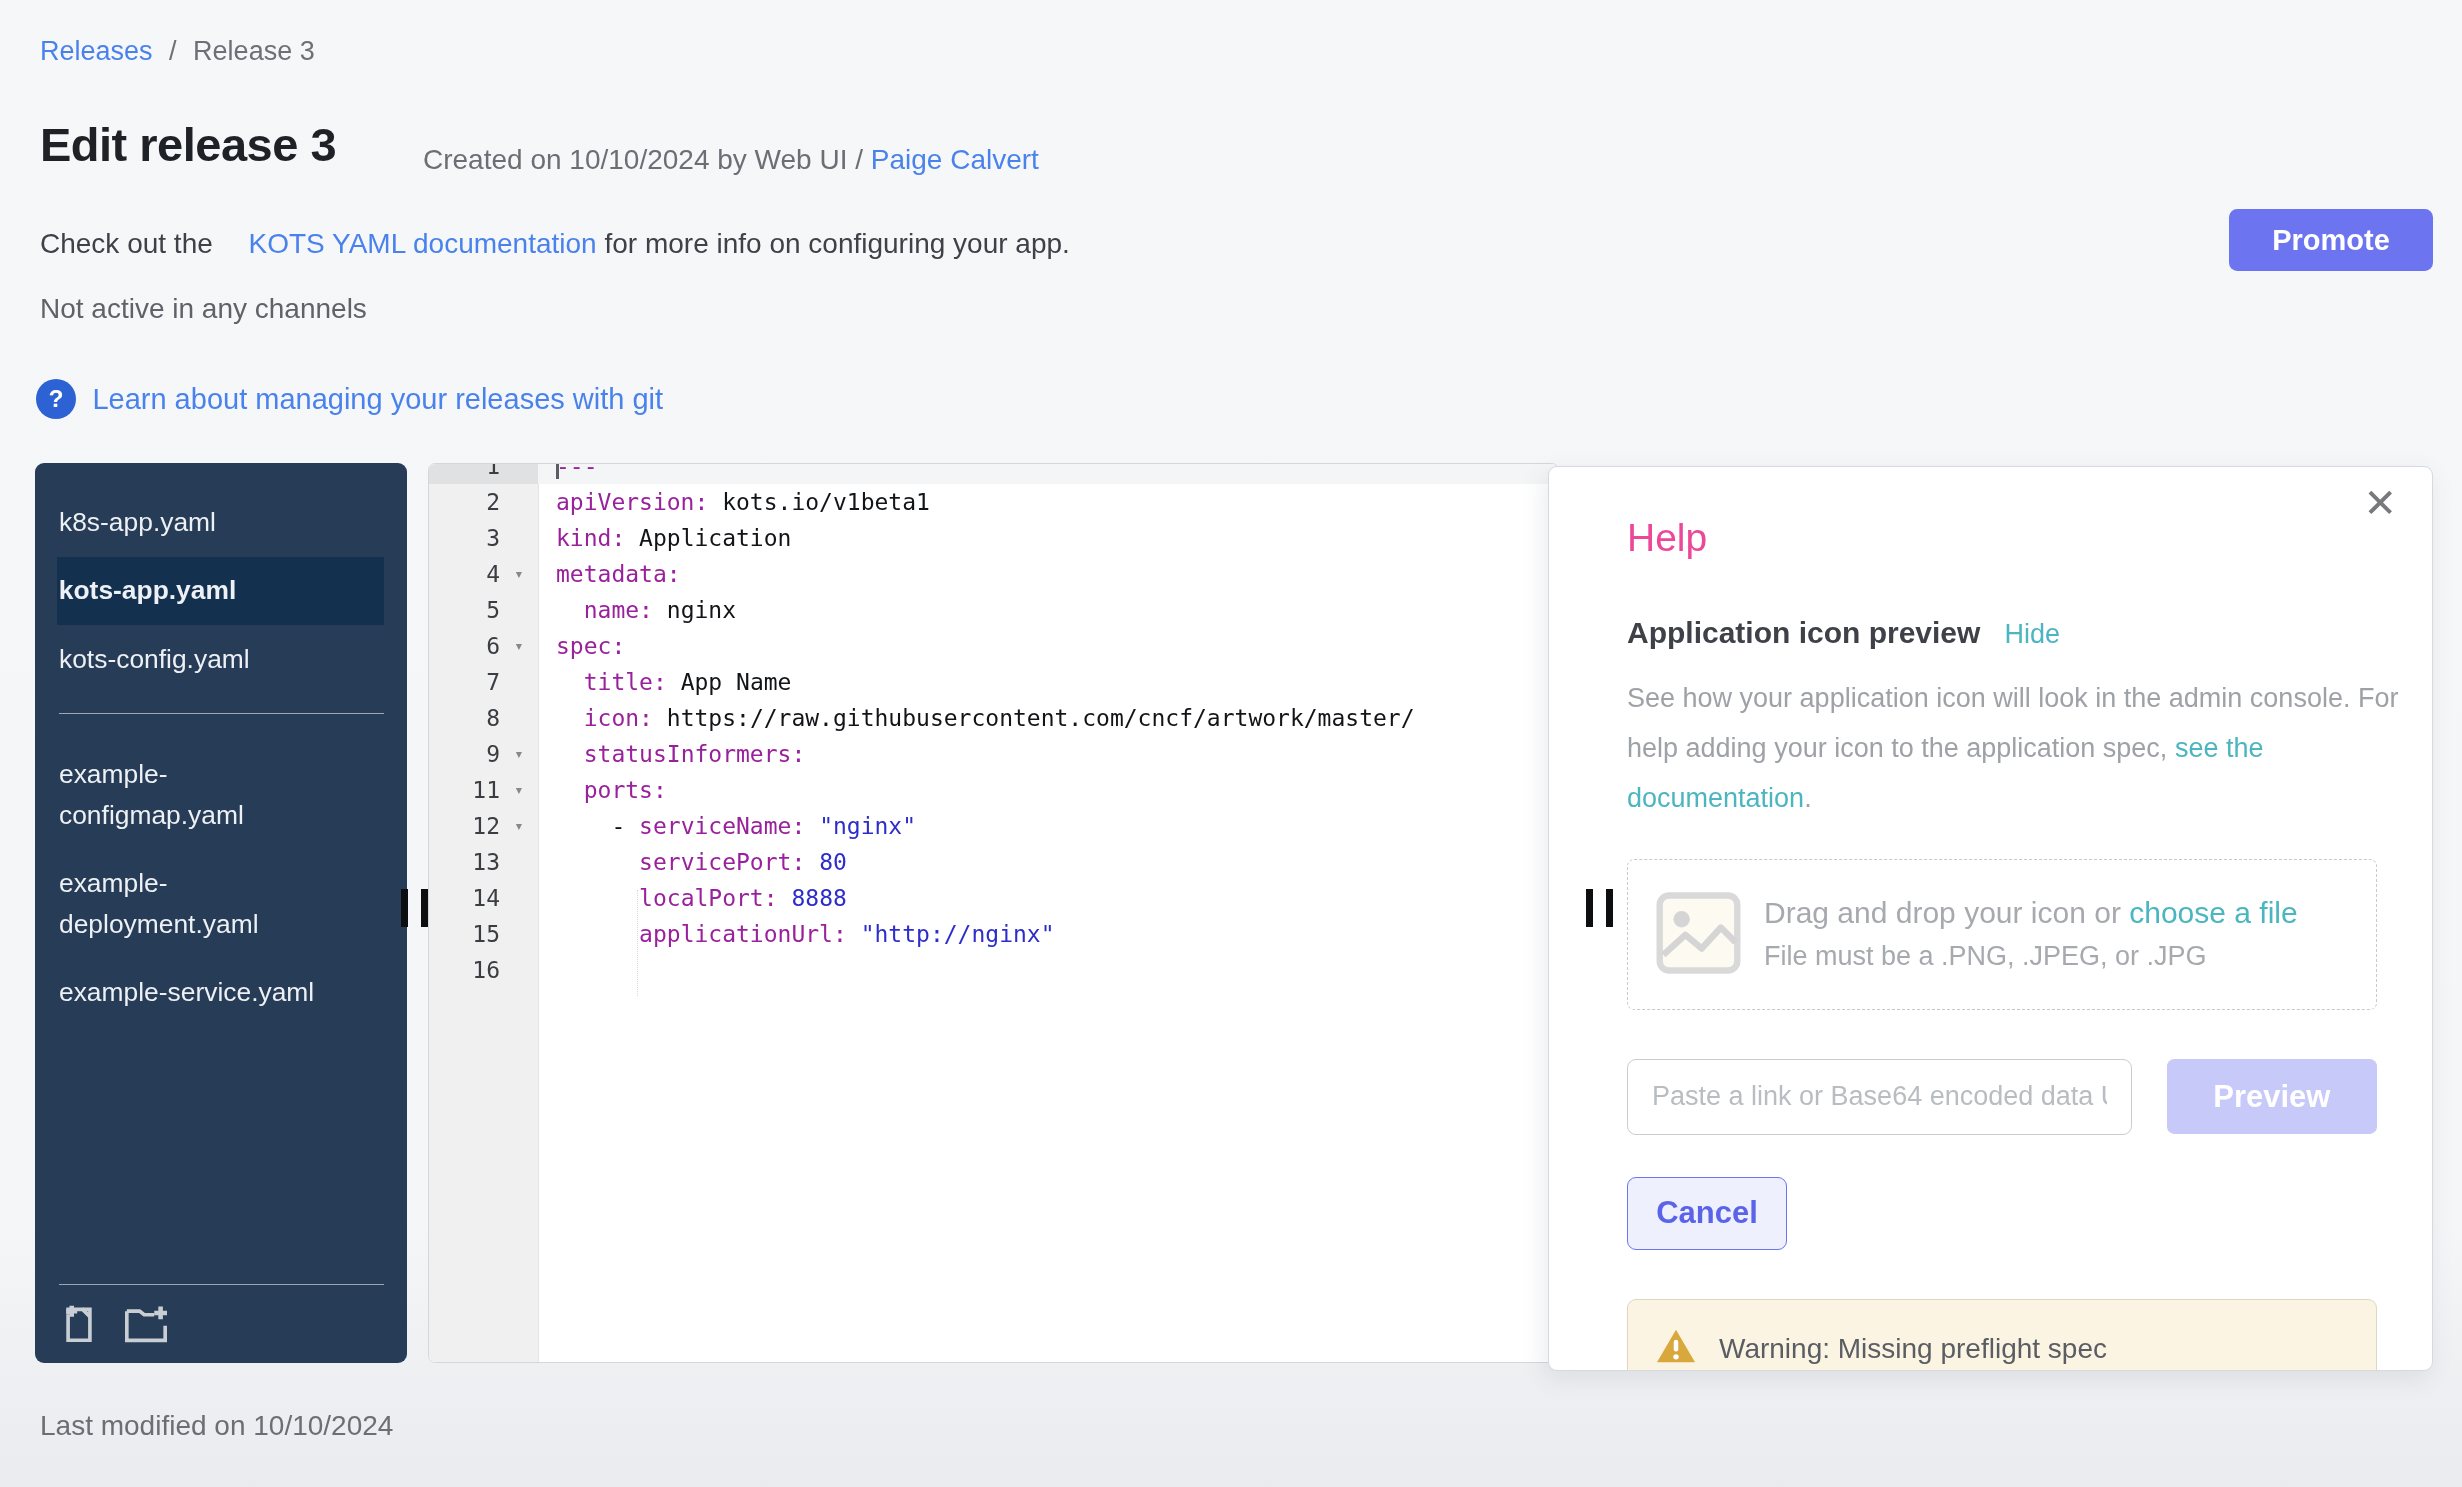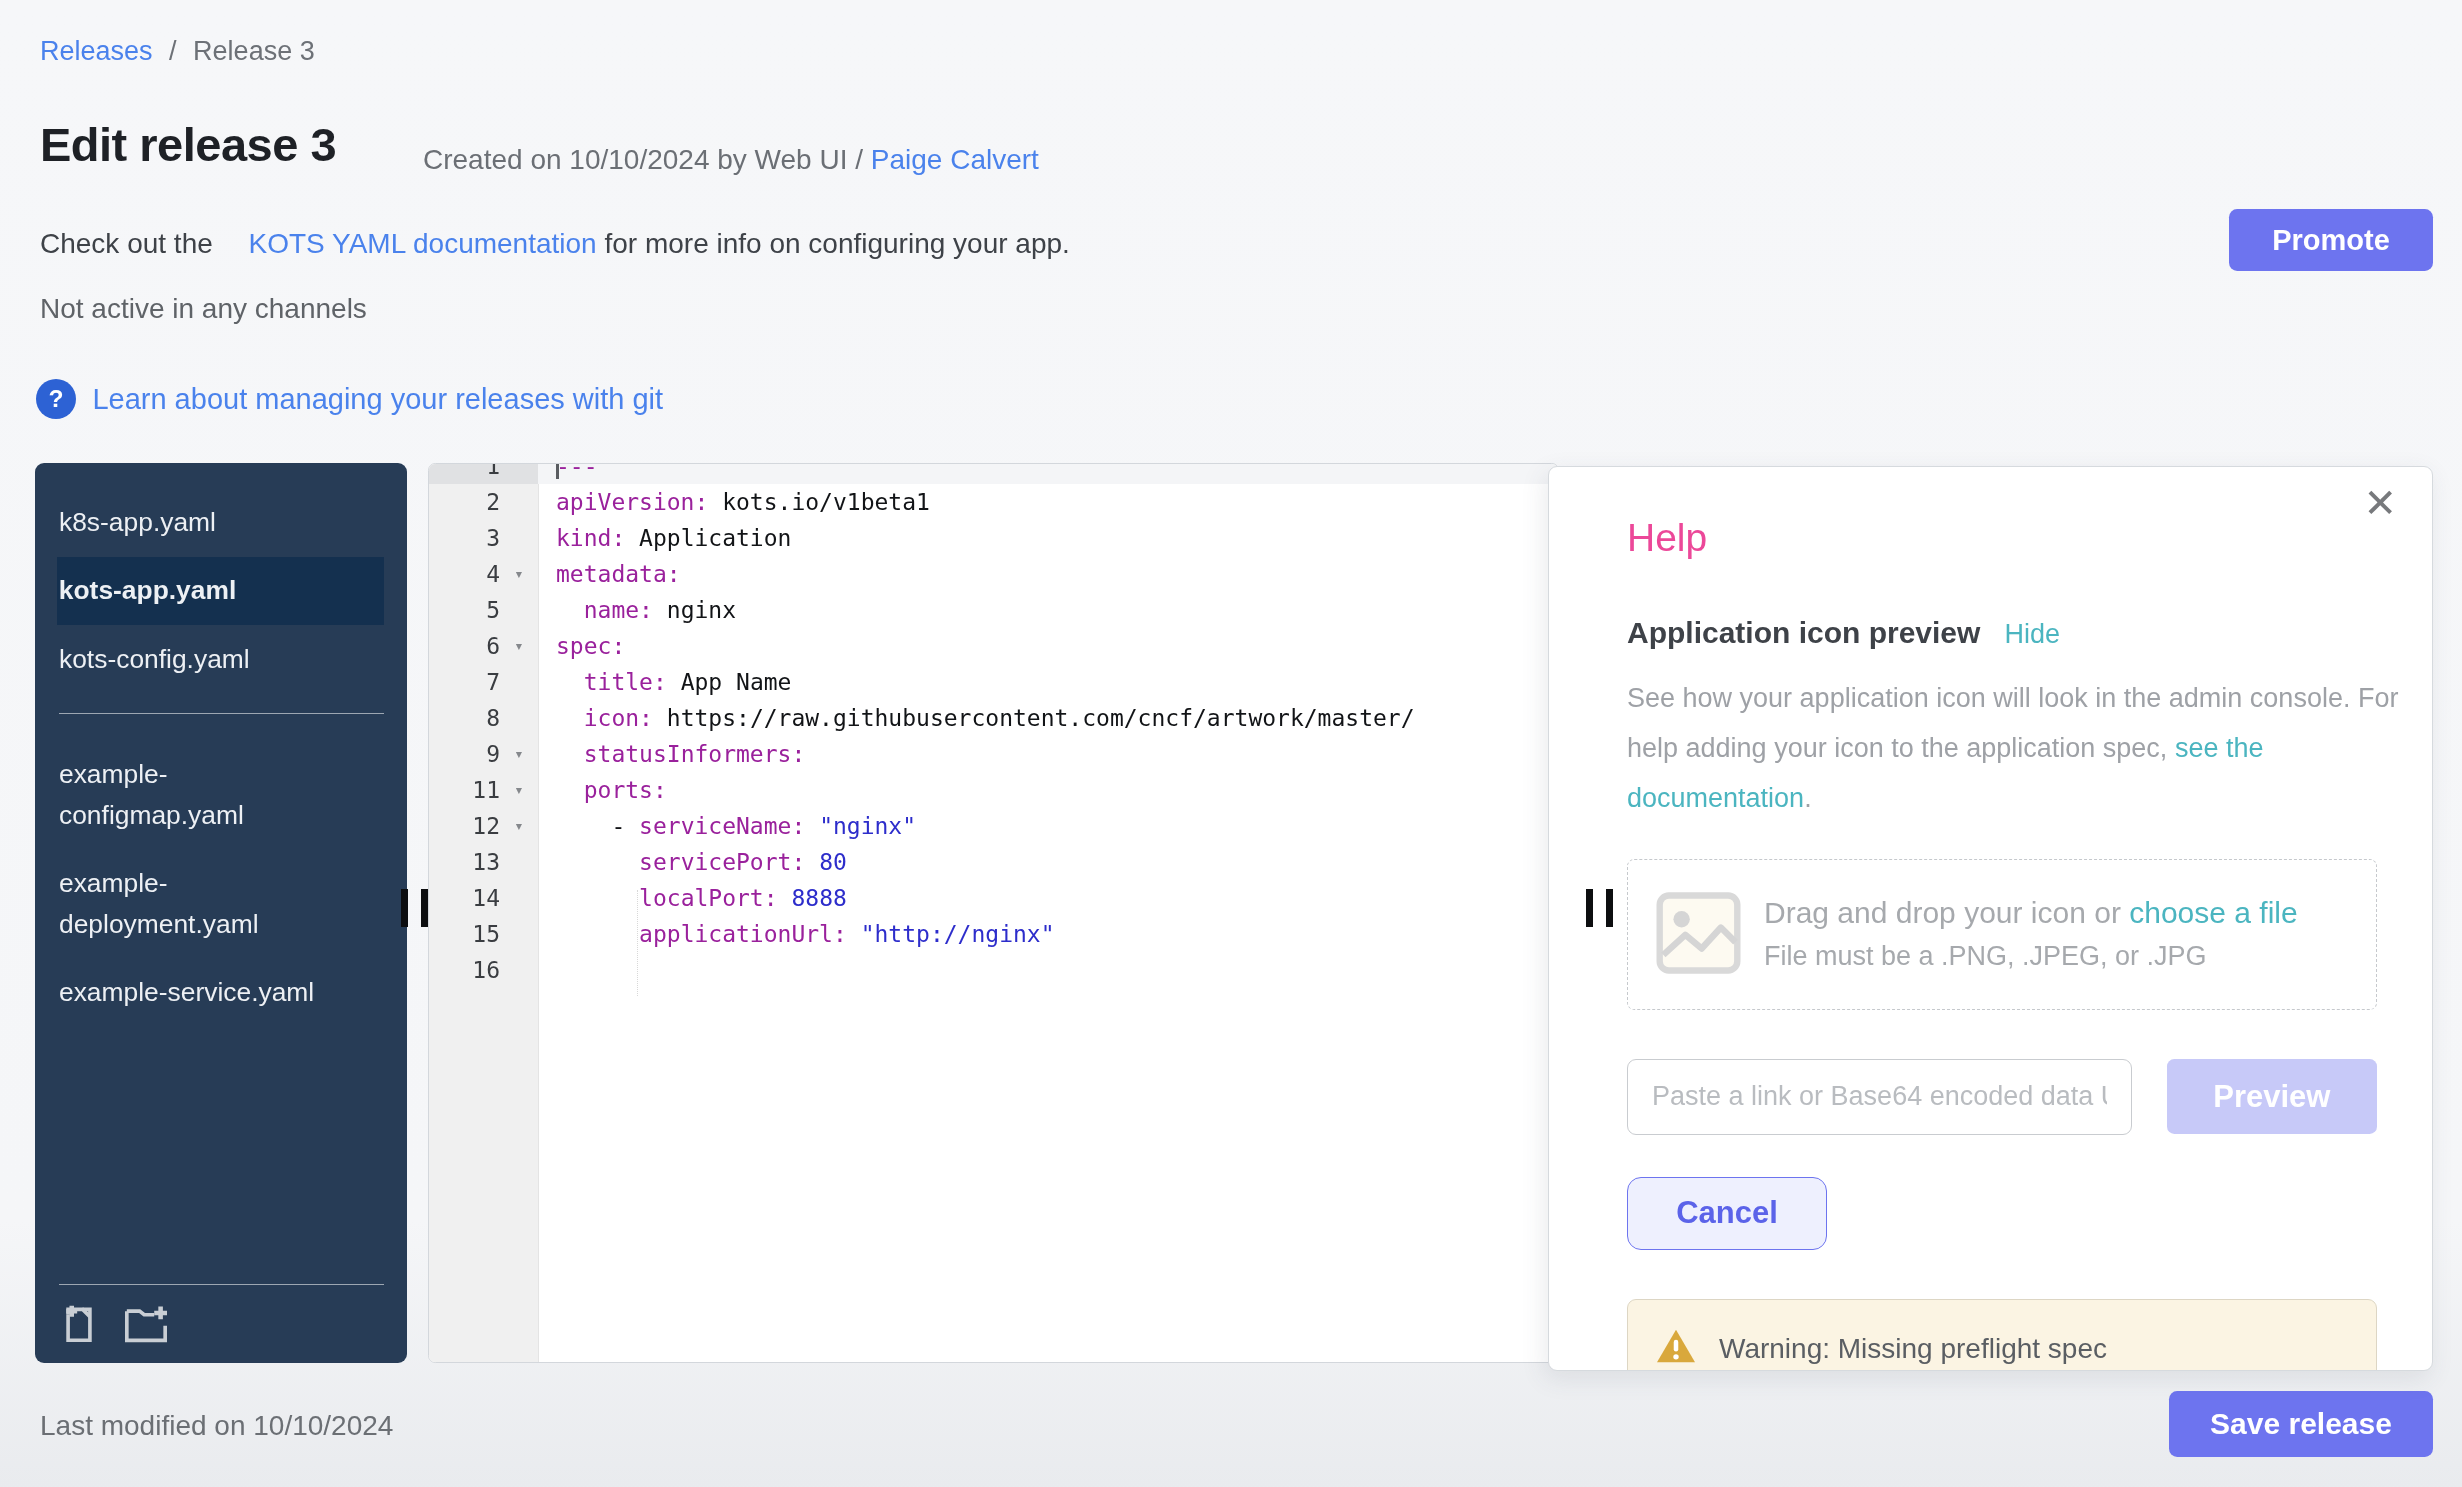--- a/index.html
+++ b/index.html
@@ -88,21 +88,21 @@
   .dz-text{margin-left:22px;}
   .dz-line1{font-size:30px;color:#a6a9ad;}
   .dz-line1 a{color:var(--teal);text-decoration:none;}
   .dz-line2{margin-top:11px;font-size:27px;color:#a6a9ad;}
   .input-row{margin-top:49px;display:flex;align-items:center;}
   .link-input{width:506px;height:76px;box-sizing:border-box;border:1.8px solid #c9ccd0;border-radius:9px;
               font-size:27px;padding:0 24px;color:#45484d;font-family:"Liberation Sans",sans-serif;outline:none;}
   .link-input::placeholder{color:#b9bcc0;}
   .preview-btn{margin-left:35px;width:211px;height:75px;border-radius:7.3px;background:var(--accent_light);
                color:#fff;font-size:31px;font-weight:700;}
-  .cancel-btn{margin-top:42px;width:200px;height:73px;border-radius:14px;border:1.8px solid var(--accent);
+  .cancel-btn{margin-top:42px;width:160px;height:73px;border-radius:9px;border:1.8px solid var(--accent);
               background:var(--cancel_bg);color:#5b63e9;font-size:31px;font-weight:700;}
   .warning-box{margin-top:49px;width:750px;box-sizing:border-box;background:var(--warning_bg);
                border:1.8px solid #ddd6c4;border-radius:9px;padding:27px 27px 31px 27px;}
   .warn-row1{display:flex;align-items:center;gap:22px;font-size:28px;color:#5a5e63;}
 </style>
 </head>
 <body>
 
 <div class="page">
 
@@ -330,16 +330,15 @@
             </svg>
           </span>
           <span>Warning: Missing preflight spec</span>
         </div>
 
       </div>
     </div>
   </div>
 
   <div class="last-modified">Last modified on 10/10/2024</div>
-  <button class="btn save-btn">Save release</button>
 
 </div>
 
 
 </body></html>

